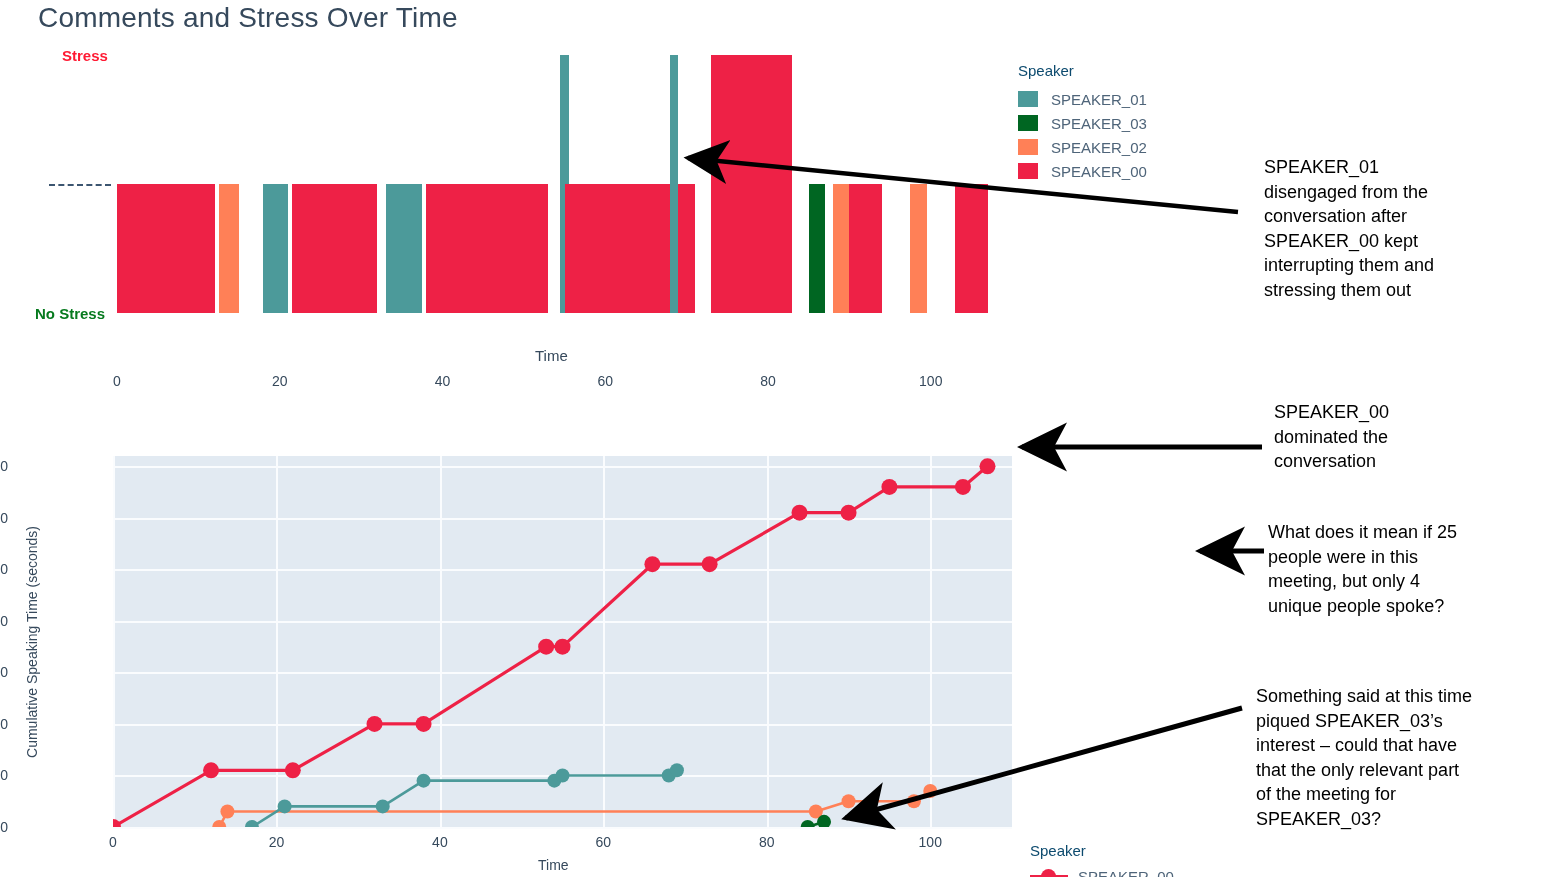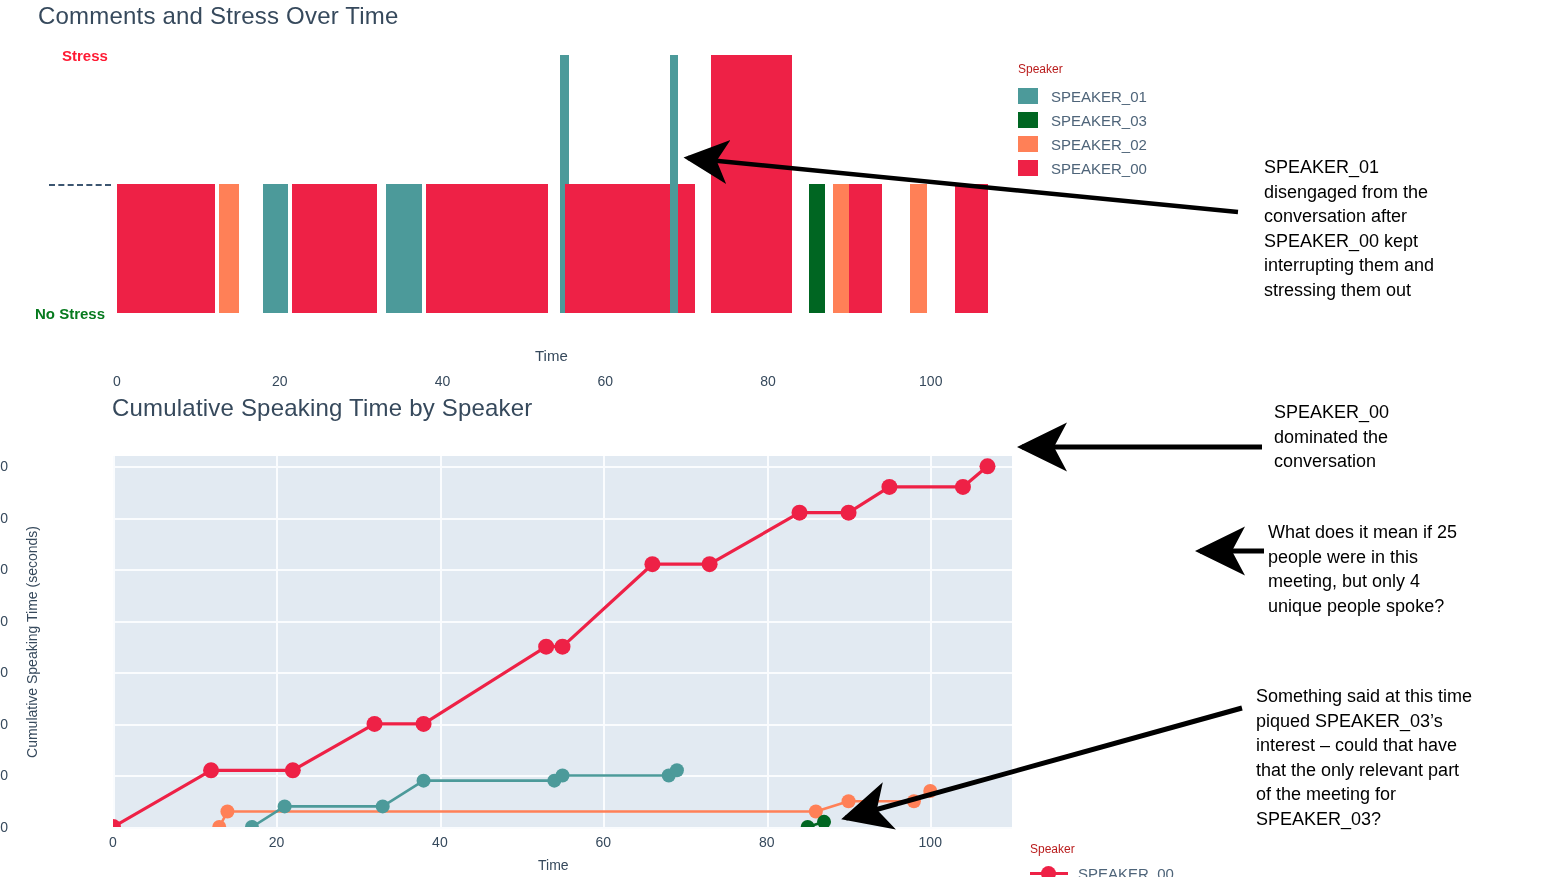--- a/index.html
+++ b/index.html
@@ -5,25 +5,25 @@
   html,body{margin:0;padding:0;}
   body{
     width:1547px;height:877px;background:#ffffff;
     font-family:"Liberation Sans","DejaVu Sans",sans-serif;
     position:relative;overflow:hidden;
   }
   .abs{position:absolute;}
 
   
   .chart-title{
-    color:#36495c;font-size:24px;font-weight:400;letter-spacing:.2px;
+    color:#36495c;font-size:28px;font-weight:400;letter-spacing:.2px;
     white-space:nowrap;
   }
   .tick{color:#36495c;font-size:14px;}
-  .legend-title{color:#b91c1c;font-size:12px;}
+  .legend-title{color:#0c4a6e;font-size:15px;}
   .legend-label{color:#4e6479;font-size:15px;}
   .annot{
     color:#000;font-size:18px;line-height:24.5px;white-space:pre-line;
   }
 
   
   #top-chart{left:0;top:0;width:1020px;height:375px;}
   #top-plot{left:117px;top:55px;width:900px;height:258px;}
   .bar{position:absolute;bottom:0;}
   .dashed-ref{
@@ -152,21 +152,20 @@
 </svg>
 <div class="abs annot" style="left:1264px;top:155px;width:280px;">SPEAKER_01
 disengaged from the
 conversation after
 SPEAKER_00 kept
 interrupting them and
 stressing them out</div>
 
 <div class="abs" id="bot-chart">
 
-  <div class="abs chart-title" style="left:112px;top:12px;">Cumulative Speaking Time by Speaker</div>
 
   <div class="abs" id="bot-plot">
     <div id="bot-grid">
         <div class="gridline-h" style="top: 371px;"></div>
         <div class="gridline-h" style="top: 319.472px;"></div>
         <div class="gridline-h" style="top: 267.944px;"></div>
         <div class="gridline-h" style="top: 216.417px;"></div>
         <div class="gridline-h" style="top: 164.889px;"></div>
         <div class="gridline-h" style="top: 113.361px;"></div>
         <div class="gridline-h" style="top: 61.8333px;"></div>

